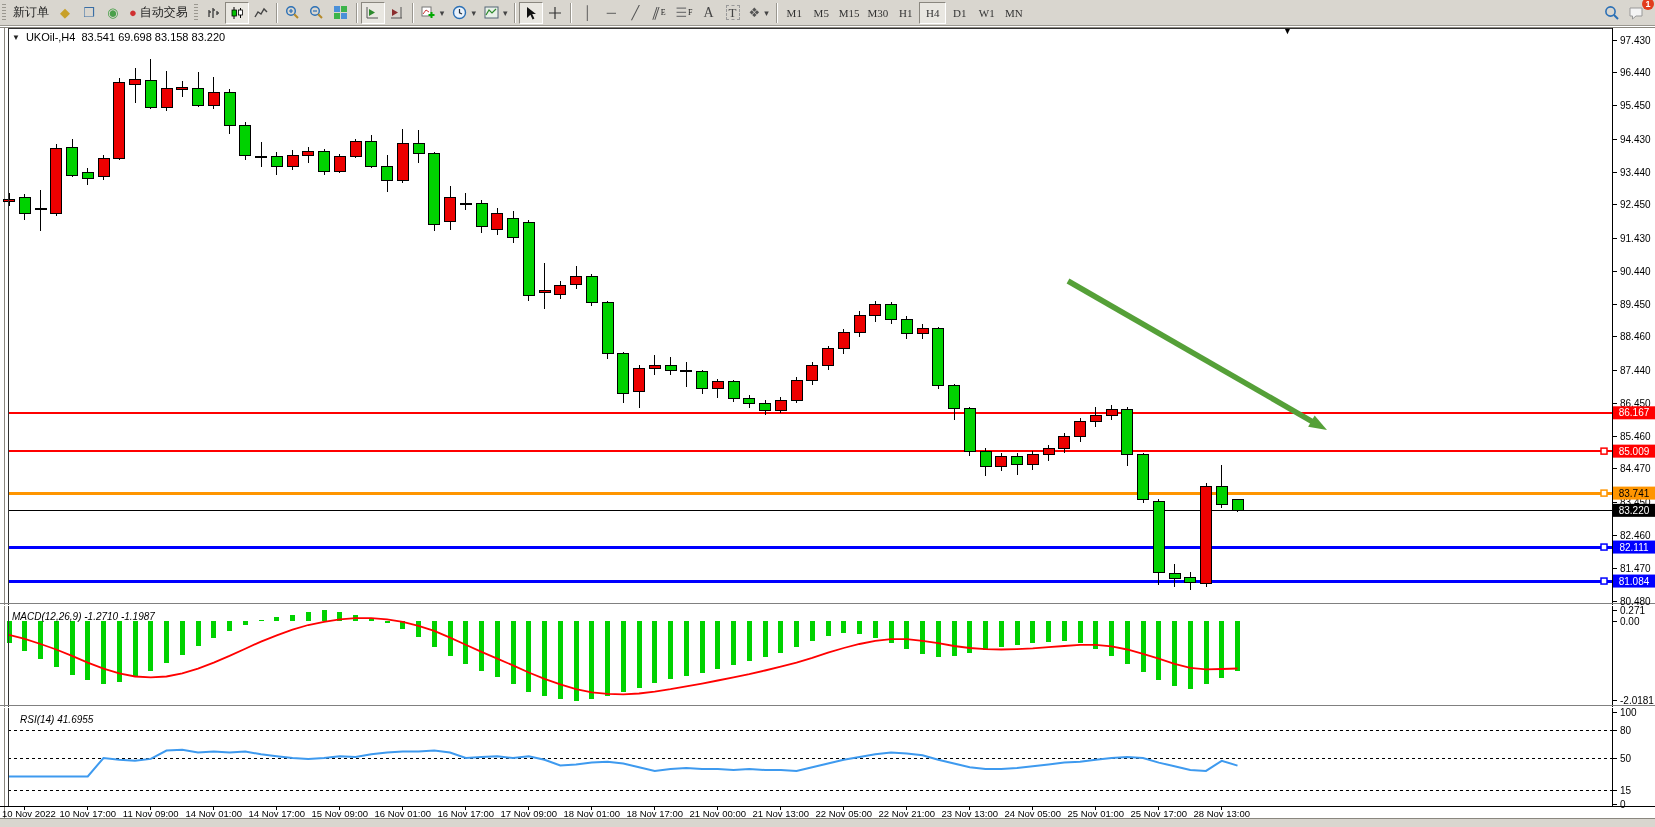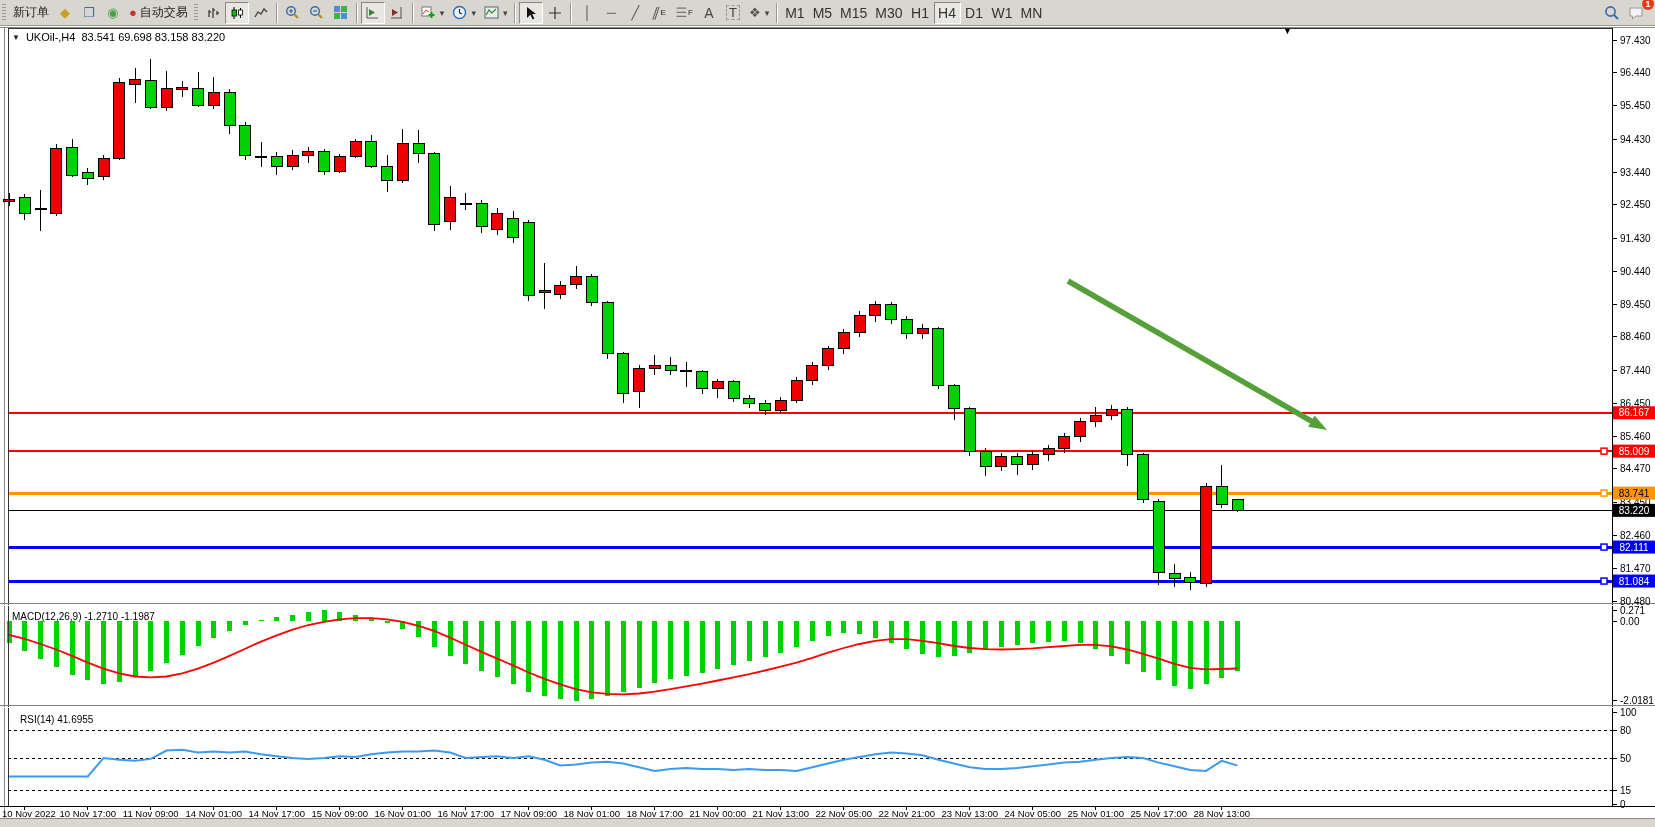--- a/index.html
+++ b/index.html
@@ -6,38 +6,38 @@
     background:#ffffff;font-family:"Liberation Sans",sans-serif;}
   
   .toolbar{position:absolute;top:0;left:0;width:1655px;height:26px;
     background:#d9d6cf;border-bottom:1px solid #9a978f;
     display:flex;align-items:center;box-sizing:border-box;font-size:12px;color:#222;}
   .grip{width:4px;height:18px;margin:0 3px 0 2px;
     background:repeating-linear-gradient(to bottom,#9a978f 0 1px,transparent 1px 3px);}
   .sep{width:1px;height:20px;background:#9a978f;border-right:1px solid #fff;margin:0 3px;}
   .tbtn{display:flex;align-items:center;justify-content:center;gap:3px;
     min-width:24px;height:22px;padding:0 3px;border:1px solid transparent;
-    background:transparent;font-family:Liberation Sans, sans-serif;font-size:12px;color:#222;cursor:default;}
+    background:transparent;font-family:Liberation Serif, serif;font-size:12px;color:#222;cursor:default;}
   .tbtn.pressed{border-color:#8a877f #ffffff #ffffff #8a877f;background:#e9e7e1;}
   .tbtn .glyph{font-size:13px;line-height:1;}
   .tbtn sub{font-size:8px;margin-left:-2px;}
   .dd{font-size:9px;color:#444;margin-left:1px;}
-  .tf{min-width:27px;font-size:14px;color:#333;}
+  .tf{min-width:27px;font-size:11px;color:#333;}
   .right-group{margin-left:auto;display:flex;align-items:center;margin-right:6px;}
   .badge{position:absolute;top:-4px;right:-5px;background:#e23c1e;color:#fff;
     border-radius:8px;font-size:9px;min-width:12px;height:12px;line-height:12px;
     text-align:center;font-weight:bold;}
   .chatwrap{position:relative;}
   
   .chart-window{position:absolute;top:26px;left:0;width:1655px;height:801px;background:#fff;}
   #plot{position:absolute;top:0;left:0;}
   .chart-title{position:absolute;top:5px;left:12px;font-size:11px;color:#000;
     display:flex;gap:6px;align-items:center;white-space:nowrap;}
   .chart-title .tri{font-size:8px;color:#222;}
-  .ind-label{position:absolute;font-size:10px;color:#000;white-space:nowrap;}
+  .ind-label{position:absolute;font-size:10px;color:#000;white-space:nowrap;font-style:italic;}
   .data-end{position:absolute;top:1px;left:1283px;font-size:9px;color:#000;line-height:9px;}
   svg text{font-family:"Liberation Sans",sans-serif;}
 </style>
 </head>
 <body>
 
 <div class="toolbar">
   <div class="grip"></div>
   <button class="tbtn">
     <span>新订单</span>

